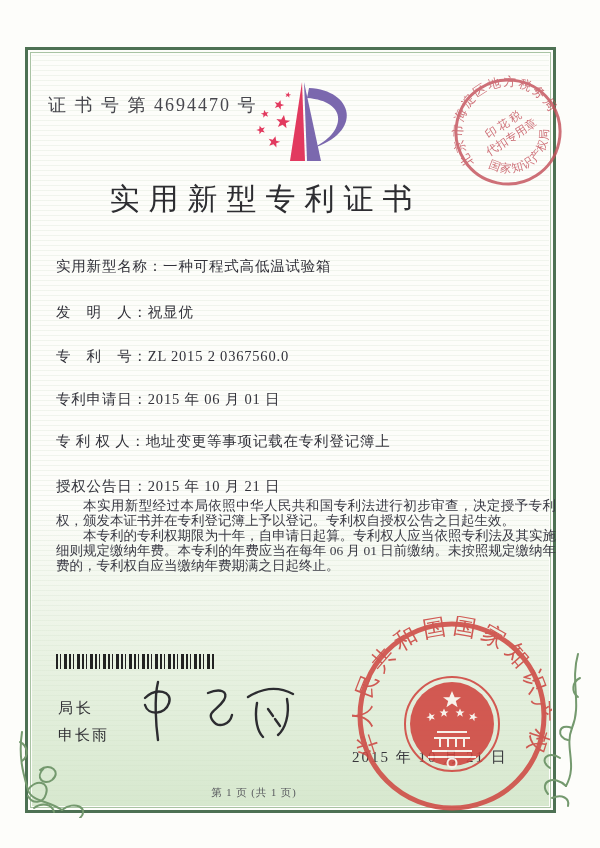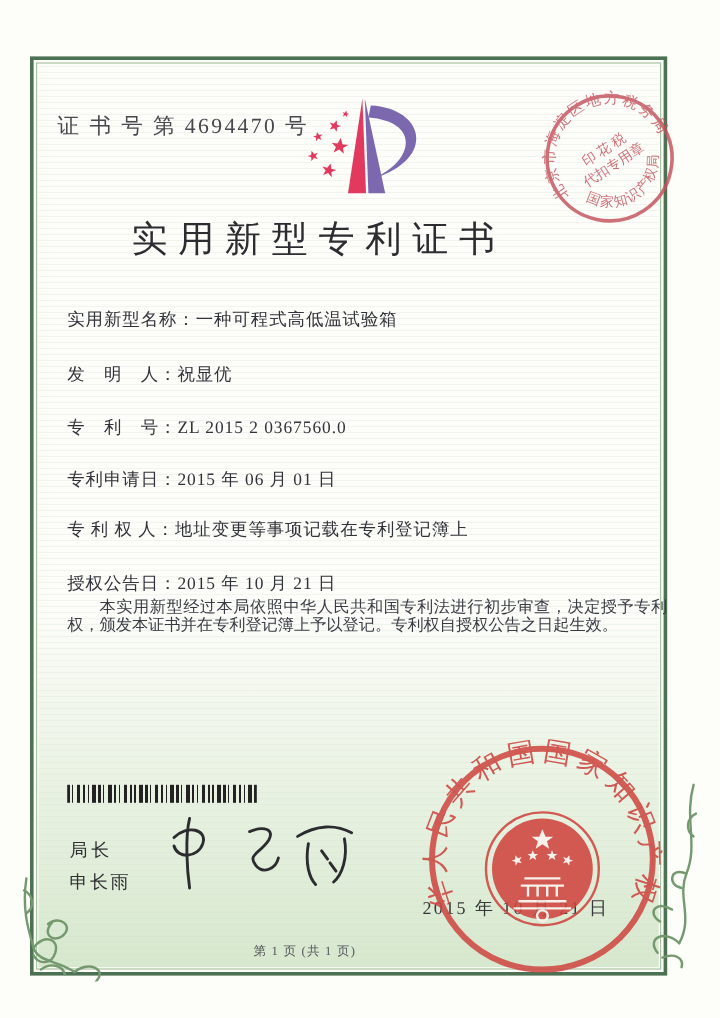--- a/index.html
+++ b/index.html
@@ -130,20 +130,21 @@
 </div>
 <div class="abs field f4">
   <span>专 利 权 人：</span><span>地址变更等事项记载在专利登记簿上</span>
 </div>
 <div class="abs field f5">
   <span>授权公告日：</span><span>2015 年 10 月 21 日</span>
 </div>
 
 <div class="abs paras">
   <p>本实用新型经过本局依照中华人民共和国专利法进行初步审查，决定授予专利权，颁发本证书并在专利登记簿上予以登记。专利权自授权公告之日起生效。</p>
+  <p>本专利的专利权期限为十年，自申请日起算。专利权人应当依照专利法及其实施细则规定缴纳年费。本专利的年费应当在每年 06 月 01 日前缴纳。未按照规定缴纳年费的，专利权自应当缴纳年费期满之日起终止。</p>
 </div>
 
 <div class="abs barcode"></div>
 
 <div class="abs sig-title">局长</div>
 <div class="abs sig-name">申长雨</div>
 
 <svg class="abs signature" width="185" height="72" viewBox="0 0 185 72">
   <g fill="none" stroke="#2c2c30" stroke-width="2.4" stroke-linecap="round">
     <path d="M30,6 C26,22 28,50 30,64"></path>

